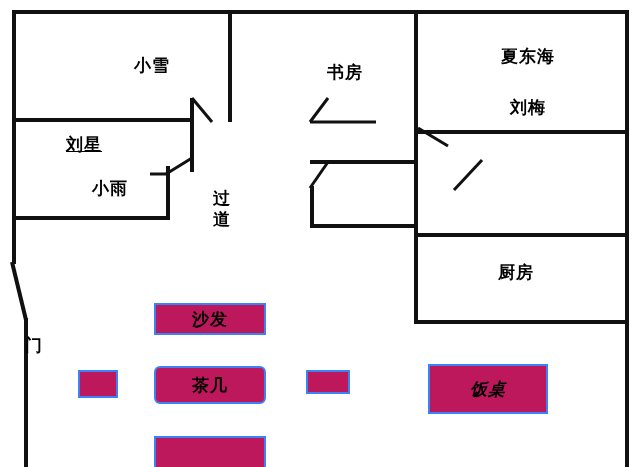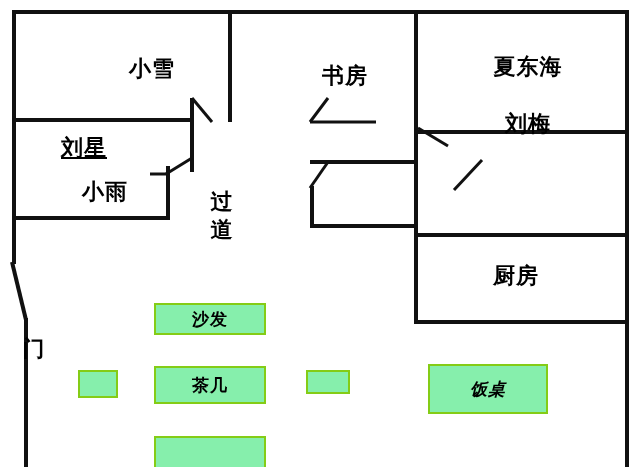--- a/index.html
+++ b/index.html
@@ -17,34 +17,34 @@
     background: #ffffff;
     overflow: hidden;
   }
   .wall {
     position: absolute;
     background: #111111;
   }
   .label {
     position: absolute;
     color: #000000;
-    font-size: 22px;
+    font-size: 17px;
     font-weight: 700;
     line-height: 1.25;
     text-align: center;
     white-space: pre-line;
     letter-spacing: 1px;
   }
   .label.vertical {
     white-space: pre-line;
   }
   .furniture {
     position: absolute;
-    border: 2px solid #84cc16;
-    background: #86efac;
+    border: 2px solid #3b82f6;
+    background: #be185d;
     box-sizing: border-box;
     display: flex;
     align-items: center;
     justify-content: center;
   }
   .furniture .furniture-label {
     color: #000000;
     font-size: 17px;
     font-weight: 700;
     letter-spacing: 1px;
@@ -125,34 +125,34 @@
   </div>
 
   <div class="door-arc" style="left:450px; top:158px; width:34px; height:36px;">
     <svg width="34" height="36" viewBox="0 0 34 36">
       <line x1="32" y1="2" x2="4" y2="32" stroke="#111111" stroke-width="3"></line>
     </svg>
   </div>
 
   <div class="label" style="left:112px; top:55px; width:80px;">小雪</div>
   <div class="label" style="left:305px; top:62px; width:80px;">书房</div>
-  <div class="label" style="left:478px; top:53px; width:100px;">夏东海</div>
-  <div class="label" style="left:478px; top:110px; width:100px;">刘梅</div>
+  <div class="label" style="left:478px; top:46px; width:100px;">夏东海</div>
+  <div class="label" style="left:478px; top:97px; width:100px;">刘梅</div>
   <div class="label" style="left:44px; top:134px; width:80px;text-decoration:underline;">刘星</div>
   <div class="label" style="left:48px; top:178px; width:80px;text-align:right;">小雨</div>
   <div class="label vertical" style="left:207px; top:188px; width:30px;">过
 道</div>
   <div class="label" style="left:476px; top:262px; width:80px;">厨房</div>
   <div class="label" style="left:14px; top:335px; width:40px;">门</div>
 
   <div class="furniture" style="left:154px; top:303px; width:112px; height:32px;">
     <span class="furniture-label">沙发</span>
   </div>
 
-  <div class="furniture" style="left:154px; top:366px; width:112px; height:38px;">
+  <div class="furniture" style="left:154px; top:366px; width:112px; height:38px;border-radius:6px;">
     <span class="furniture-label">茶几</span>
   </div>
 
   <div class="furniture" style="left:428px; top:364px; width:120px; height:50px;font-style:italic;">
     <span class="furniture-label">饭桌</span>
   </div>
 
   <div class="furniture" style="left:78px; top:370px; width:40px; height:28px;"></div>
 
   <div class="furniture" style="left:306px; top:370px; width:44px; height:24px;"></div>

